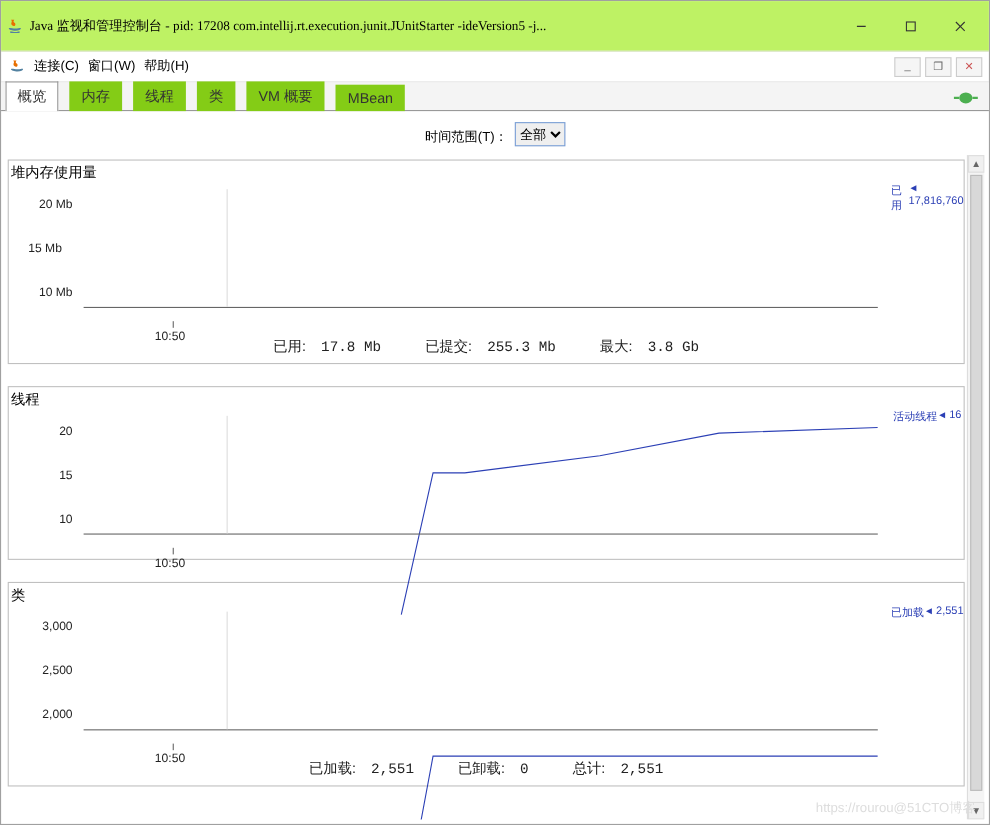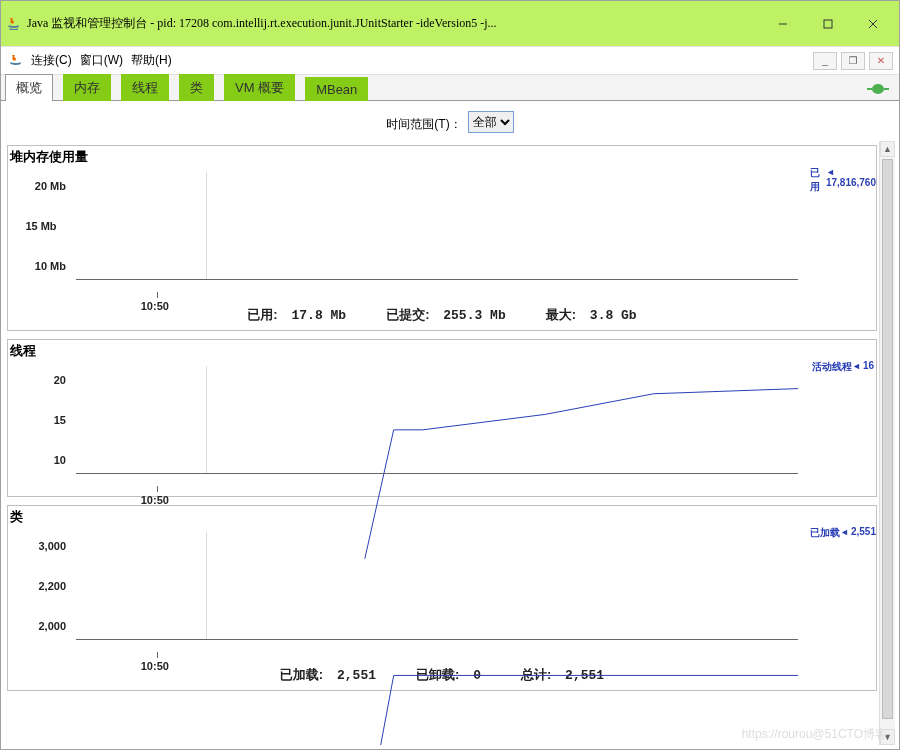--- a/index.html
+++ b/index.html
@@ -117,22 +117,21 @@
   .scroll-area {
     flex:1;
     overflow: hidden;
     display:flex;
   }
   .panels {
     flex:1;
     overflow:hidden;
     display:flex;
     flex-direction:column;
-    gap:0;
-    font-weight:bold;
+    gap:12px;
   }
   .panel {
     border:1px solid #c0c0c0;
     margin:4px 2px;
   }
   .panel-title {
     font-size:13px;
     padding:2px 2px 0 2px;
   }
   .plot-wrap {
@@ -331,21 +330,21 @@
                 <div><span class="tri">◄</span><span>16</span></div>
               </div>
             </div>
           </div>
           <div class="panel">
             <div class="panel-title">类</div>
             <div class="plot-wrap">
               <div class="plot">
                 <div class="y-ticks">
                   <div class="y-tick" style="top: 85.7143%;">2,000</div>
-                  <div class="y-tick" style="top: 50%;">2,200</div>
+                  <div class="y-tick" style="top: 50%;">2,500</div>
                   <div class="y-tick" style="top: 14.2857%;">3,000</div>
                 </div>
                 <div class="x-tick" style="left: 18%;">
                   <div class="tk"></div>
                   <div class="tm">10:50</div>
                 </div>
                 <div class="plot-inner">
                   <div class="grid-v" style="left: 18%;"></div>
                   <svg class="series" viewBox="0 0 100 100" preserveAspectRatio="none">
                     <path d="M40 46.357142857142854 L100 46.357142857142854 " stroke="#2b3fb5" stroke-width="1" fill="none" vector-effect="non-scaling-stroke"></path>

